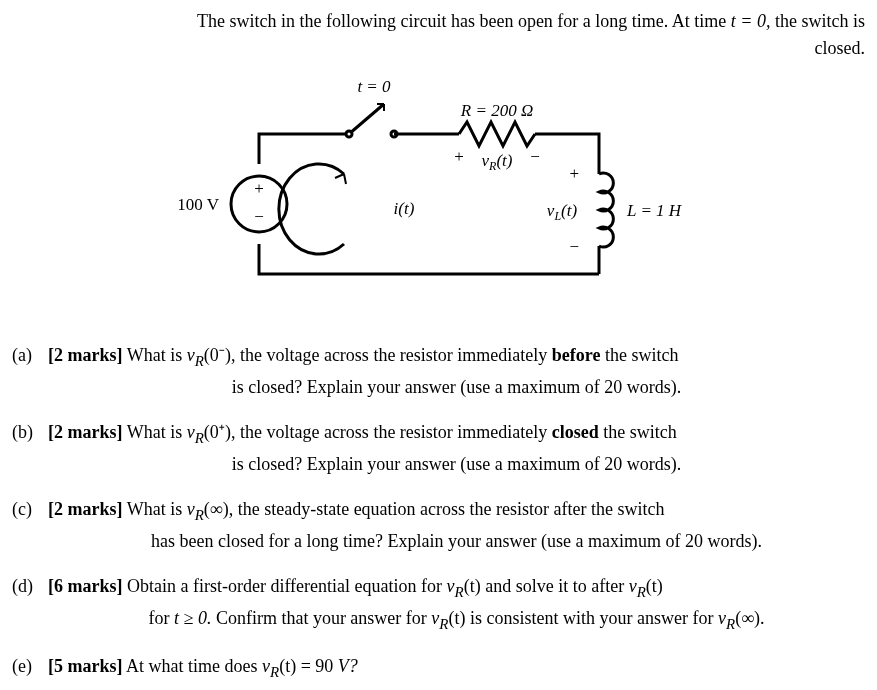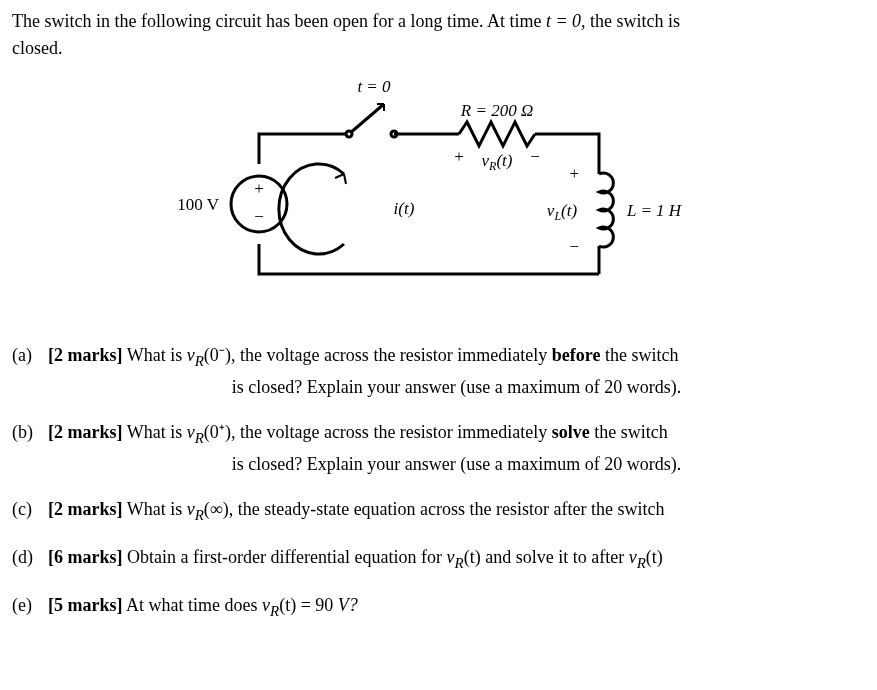--- a/index.html
+++ b/index.html
@@ -5,21 +5,21 @@
     * { box-sizing: border-box; margin: 0; padding: 0; }
     body {
       font-family: "Times New Roman", Times, serif;
       font-size: 18px;
       line-height: 1.5;
       color: #000;
       background: #fff;
       width: 877px;
       padding: 8px 12px 24px 12px;
     }
-    .intro { margin-bottom: 12px; }
+    .intro { margin-bottom: 12px; text-align: right; }
     .italic { font-style: italic; }
     .figure-wrap { display: flex; justify-content: center; margin: 6px 0 28px 0; }
     svg.circuit { display: block; }
     .questions { margin-top: 8px; }
     .q { margin: 10px 0 18px 0; display: flex; }
     .q .tag { flex: 0 0 36px; }
     .q .body { flex: 1; }
     .q .body .line2 { margin-top: 2px; display: block; text-align: center; }
     .sub { font-style: italic; }
     .svg-label { font-family: "Times New Roman", Times, serif; font-style: italic; font-size: 17px; }
@@ -106,36 +106,40 @@
     <div class="tag">(a)</div>
     <div class="body">
       <b>[2 marks]</b><span> What is </span><span class="italic">v</span><sub class="sub">R</sub><span>(0⁻),</span><span> the voltage across the resistor immediately </span><b>before</b><span> the switch</span>
       <span class="line2">is closed? Explain your answer (use a maximum of 20 words).</span>
     </div>
   </div>
 
   <div class="q">
     <div class="tag">(b)</div>
     <div class="body">
-      <b>[2 marks]</b><span> What is </span><span class="italic">v</span><sub class="sub">R</sub><span>(0⁺),</span><span> the voltage across the resistor immediately </span><b>solve</b><span> the switch</span>
+      <b>[2 marks]</b><span> What is </span><span class="italic">v</span><sub class="sub">R</sub><span>(0⁺),</span><span> the voltage across the resistor immediately </span><b>closed</b><span> the switch</span>
       <span class="line2">is closed? Explain your answer (use a maximum of 20 words).</span>
     </div>
   </div>
 
   <div class="q">
     <div class="tag">(c)</div>
     <div class="body">
       <b>[2 marks]</b><span> What is </span><span class="italic">v</span><sub class="sub">R</sub><span>(∞),</span><span> the steady-state equation across the resistor after the switch</span>
+      <span class="line2">has been closed for a long time? Explain your answer (use a maximum of 20 words).</span>
     </div>
   </div>
 
   <div class="q">
     <div class="tag">(d)</div>
     <div class="body">
       <b>[6 marks]</b><span> Obtain a first-order differential equation for </span><span class="italic">v</span><sub class="sub">R</sub><span>(t)</span><span> and solve it to after </span><span class="italic">v</span><sub class="sub">R</sub><span>(t)</span>
+      <span class="line2">
+        <span>for </span><span class="italic">t ≥ 0.</span><span> Confirm that your answer for </span><span class="italic">v</span><sub class="sub">R</sub><span>(t)</span><span> is consistent with your answer for </span><span class="italic">v</span><sub class="sub">R</sub><span>(∞).</span>
+      </span>
     </div>
   </div>
 
   <div class="q">
     <div class="tag">(e)</div>
     <div class="body">
       <b>[5 marks]</b><span> At what time does </span><span class="italic">v</span><sub class="sub">R</sub><span>(t)</span><span> = 90 </span><span class="italic">V?</span>
     </div>
   </div>
 

